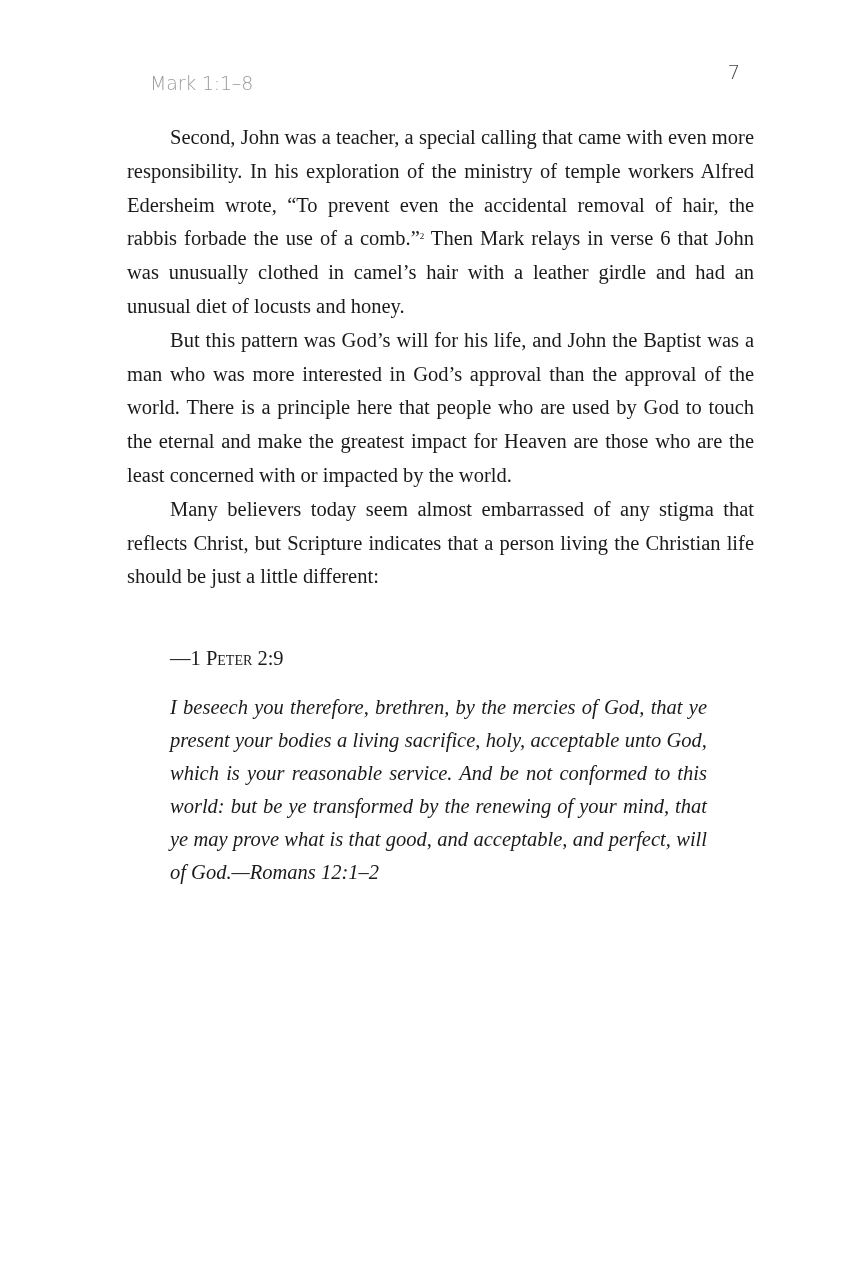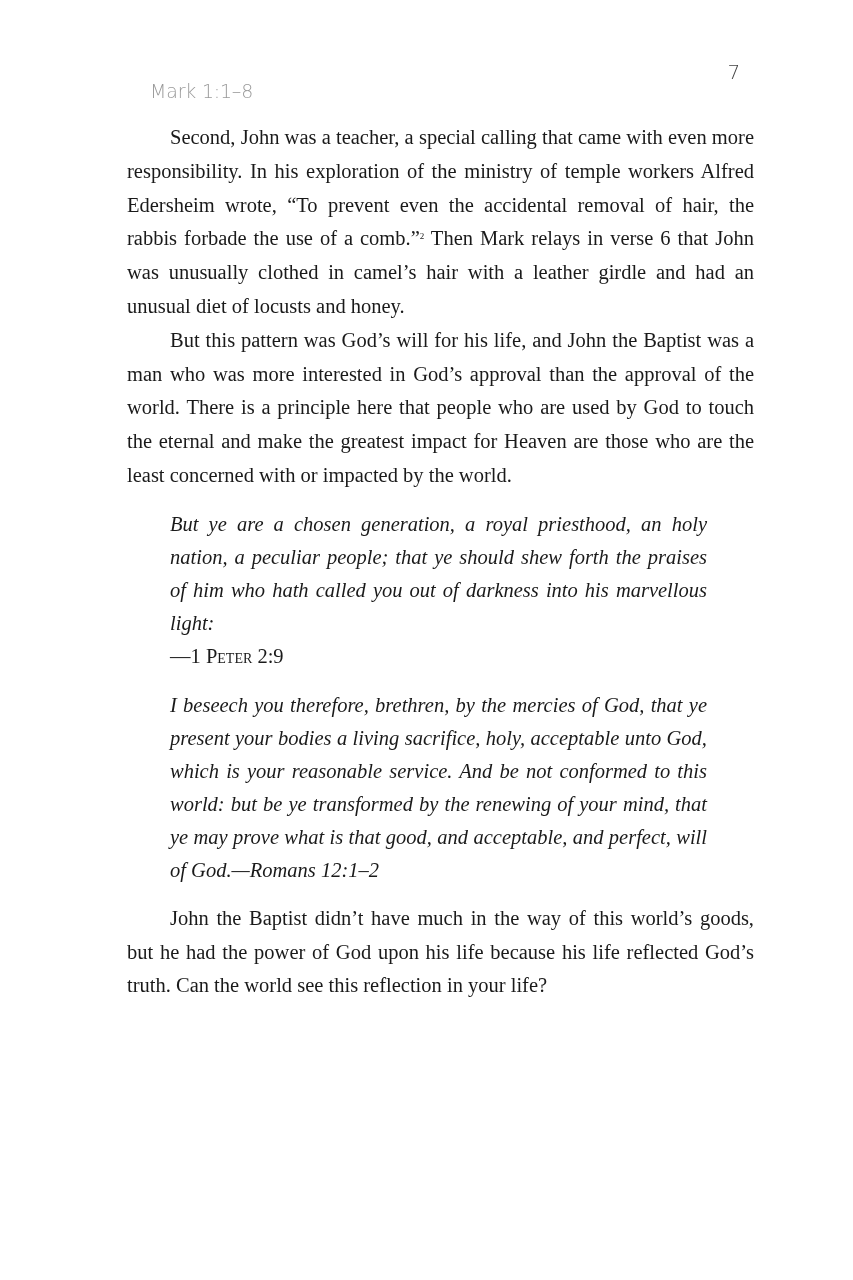--- a/index.html
+++ b/index.html
@@ -2,54 +2,54 @@
 <html><head>
 <meta charset="utf-8">
 <style>
   html, body { margin: 0; padding: 0; background: #ffffff; }
   body { width: 853px; height: 1280px; position: relative; overflow: hidden; }
   .header {
     position: absolute; top: 60px; left: 150px; width: 590px; height: 30px;
     font-family: "DejaVu Sans", sans-serif; font-weight: 200; font-size: 19px;
     color: #9a9a9a; white-space: nowrap; letter-spacing: -0.2px;
   }
-  .header .ref { position: absolute; left: 0; top: 20px; }
+  .header .ref { position: absolute; left: 0; top: 12px; }
   .header .title { position: absolute; left: 112px; top: 2px; }
   .header .pnum { position: absolute; right: 0; top: 0; color: #444; font-size: 20px; }
   .body {
     position: absolute; top: 121px; left: 127px; width: 627px;
     font-family: "Liberation Serif", serif; font-size: 20.5px; line-height: 33.8px;
     color: #1a1a1a; text-align: justify;
   }
   .body p { margin: 0; text-indent: 43px; }
   .body sup { font-size: 9px; vertical-align: 6px; line-height: 0; }
   .quote {
     margin: 15px 0 16px 43px; width: 537px;
     font-style: italic; text-align: justify; line-height: 33px;
   }
-  .quote.q2 { margin-top: 14px; margin-bottom: 15px; }
+  .quote.q2 { margin-top: 14px; margin-bottom: 5px; }
   .cite { font-style: normal; }
   .smallcaps { font-variant: small-caps; }
   .last-line { text-align-last: left; }
 </style>
 </head>
 <body>
 
 <div class="header">
   <span class="ref">Mark 1:1–8</span>
   <span class="pnum">7</span>
 </div>
 
 <div class="body">
   <p><span>Second, John was a teacher, a special calling that came with even more responsibility. In his exploration of the ministry of temple workers Alfred Edersheim wrote, “To prevent even the accidental removal of hair, the rabbis forbade the use of a comb.”</span><sup>2</sup><span> Then Mark relays in verse 6 that John was unusually clothed in camel’s hair with a leather girdle and had an unusual diet of locusts and honey.</span></p>
   <p>But this pattern was God’s will for his life, and John the Baptist was a man who was more interested in God’s approval than the approval of the world. There is a principle here that people who are used by God to touch the eternal and make the greatest impact for Heaven are those who are the least concerned with or impacted by the world.</p>
+  <p>Many believers today seem almost embarrassed of any stigma that reflects Christ, but Scripture indicates that a person living the Christian life should be just a little different:</p>
 
   <div class="quote q1">
-    <span>But ye are a chosen generation, a royal priesthood, an holy nation, a peculiar people; that ye should shew forth the praises of him who hath called you out of darkness into his marvellous light:</span><br>
+    <br>
     <span class="cite"><span>—1 </span><span class="smallcaps">Peter 2:9</span></span>
   </div>
 
   <div class="quote q2 last-line">
     <span>I beseech you therefore, brethren, by the mercies of God, that ye present your bodies a living sacrifice, holy, acceptable unto God, which is your reasonable service. And be not conformed to this world: but be ye transformed by the renewing of your mind, that ye may prove what is that good, and acceptable, and perfect, will of God.—Romans 12:1–2</span>
   </div>
 
-  <p>John the Baptist didn’t have much in the way of this world’s goods, but he had the power of God upon his life because his life reflected God’s truth. Can the world see this reflection in your life?</p>
 </div>
 
 </body></html>

